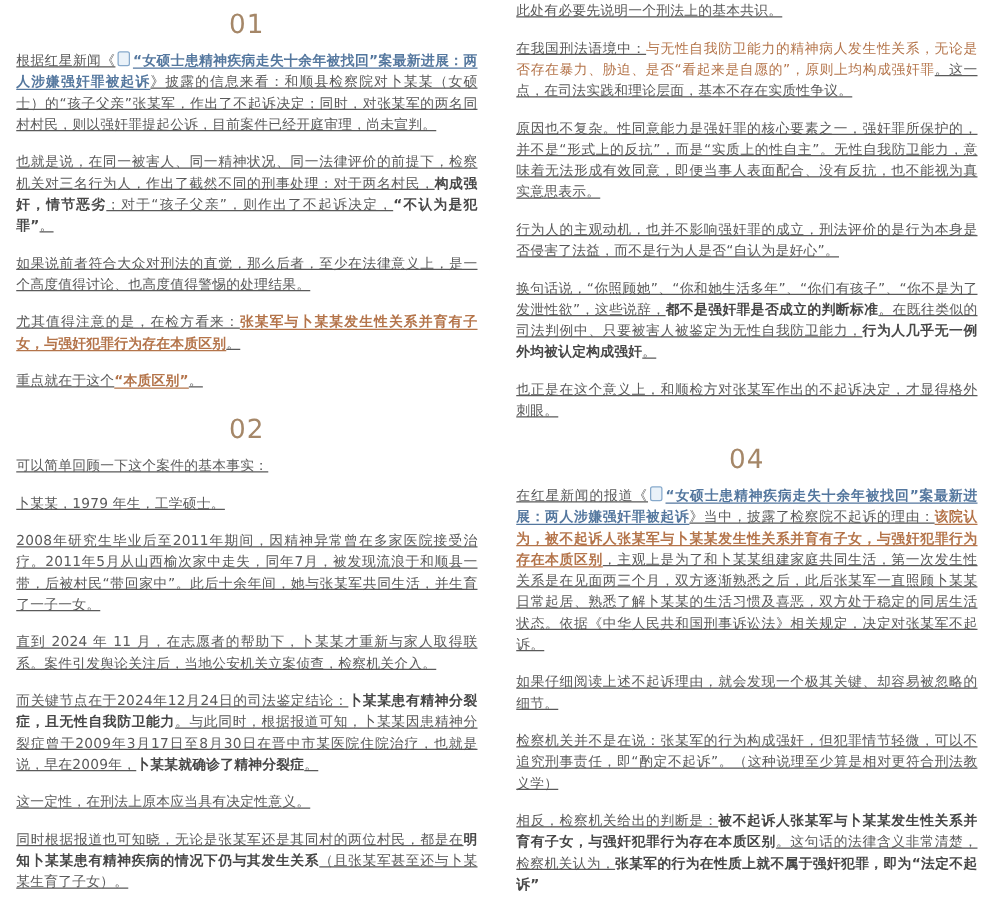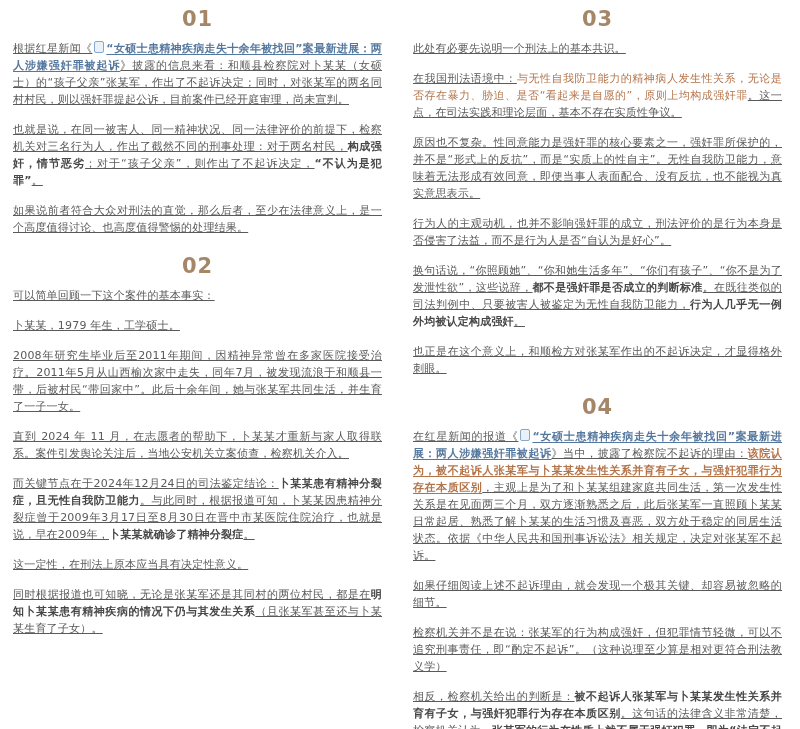--- a/index.html
+++ b/index.html
@@ -16,21 +16,21 @@
     width: 800px;
   }
   .col {
     width: 400px;
     box-sizing: border-box;
     padding: 0 18px 0 13px;
   }
   .sec-num {
     text-align: center;
     color: #a58768;
-    font-weight: bold;
+    font-weight: normal;
     font-size: 21px;
     line-height: 22px;
     margin: 19px 0 10px 0;
     letter-spacing: 1px;
   }
   .col .sec-num:first-child {
     margin-top: 8px;
   }
   p {
     font-size: 11px;
@@ -72,31 +72,32 @@
 </style>
 </head>
 <body>
 
 <div class="page">
   <div class="col">
       <div class="sec-num">01</div>
       <p><span class="n">根据红星新闻《</span><span class="licon"></span><span class="link">“女硕士患精神疾病走失十余年被找回”案最新进展：两人涉嫌强奸罪被起诉</span><span class="n">》披露的信息来看：和顺县检察院对卜某某（女硕士）的“孩子父亲”张某军，作出了不起诉决定；同时，对张某军的两名同村村民，则以强奸罪提起公诉，目前案件已经开庭审理，尚未宣判。</span></p>
       <p><span class="n">也就是说，在同一被害人、同一精神状况、同一法律评价的前提下，检察机关对三名行为人，作出了截然不同的刑事处理：对于两名村民，</span><span class="b">构成强奸，情节恶劣</span><span class="n">；对于“孩子父亲”，则作出了不起诉决定，</span><span class="b">“不认为是犯罪”</span><span class="n">。</span></p>
       <p><span class="n">如果说前者符合大众对刑法的直觉，那么后者，至少在法律意义上，是一个高度值得讨论、也高度值得警惕的处理结果。</span></p>
+      <p><span class="n">尤其值得注意的是，在检方看来：</span><span class="hl">张某军与卜某某发生性关系并育有子女，与强奸犯罪行为存在本质区别</span><span class="n">。</span></p>
+      <p><span class="n">重点就在于这个</span><span class="hl">“本质区别”</span><span class="n">。</span></p>
       <div class="sec-num">02</div>
       <p><span class="n">可以简单回顾一下这个案件的基本事实：</span></p>
       <p><span class="n">卜某某，1979 年生，工学硕士。</span></p>
       <p><span class="n">2008年研究生毕业后至2011年期间，因精神异常曾在多家医院接受治疗。2011年5月从山西榆次家中走失，同年7月，被发现流浪于和顺县一带，后被村民“带回家中”。此后十余年间，她与张某军共同生活，并生育了一子一女。</span></p>
       <p><span class="n">直到 2024 年 11 月，在志愿者的帮助下，卜某某才重新与家人取得联系。案件引发舆论关注后，当地公安机关立案侦查，检察机关介入。</span></p>
       <p><span class="n">而关键节点在于2024年12月24日的司法鉴定结论：</span><span class="b">卜某某患有精神分裂症，且无性自我防卫能力</span><span class="n">。与此同时，根据报道可知，卜某某因患精神分裂症曾于2009年3月17日至8月30日在晋中市某医院住院治疗，也就是说，早在2009年，</span><span class="b">卜某某就确诊了精神分裂症</span><span class="n">。</span></p>
       <p><span class="n">这一定性，在刑法上原本应当具有决定性意义。</span></p>
       <p><span class="n">同时根据报道也可知晓，无论是张某军还是其同村的两位村民，都是在</span><span class="b">明知卜某某患有精神疾病的情况下仍与其发生关系</span><span class="n">（且张某军甚至还与卜某某生育了子女）。</span></p>
     </div>
   <div class="col">
-      <div class="sec-num">03</div>
       <p><span class="n">此处有必要先说明一个刑法上的基本共识。</span></p>
       <p><span class="n">在我国刑法语境中：</span><span class="hlp">与无性自我防卫能力的精神病人发生性关系，无论是否存在暴力、胁迫、是否“看起来是自愿的”，原则上均构成强奸罪</span><span class="n">。这一点，在司法实践和理论层面，基本不存在实质性争议。</span></p>
       <p><span class="n">原因也不复杂。性同意能力是强奸罪的核心要素之一，强奸罪所保护的，并不是“形式上的反抗”，而是“实质上的性自主”。无性自我防卫能力，意味着无法形成有效同意，即便当事人表面配合、没有反抗，也不能视为真实意思表示。</span></p>
       <p><span class="n">行为人的主观动机，也并不影响强奸罪的成立，刑法评价的是行为本身是否侵害了法益，而不是行为人是否“自认为是好心”。</span></p>
       <p><span class="n">换句话说，“你照顾她”、“你和她生活多年”、“你们有孩子”、“你不是为了发泄性欲”，这些说辞，</span><span class="b">都不是强奸罪是否成立的判断标准</span><span class="n">。在既往类似的司法判例中、只要被害人被鉴定为无性自我防卫能力，</span><span class="b">行为人几乎无一例外均被认定构成强奸</span><span class="n">。</span></p>
       <p><span class="n">也正是在这个意义上，和顺检方对张某军作出的不起诉决定，才显得格外刺眼。</span></p>
       <div class="sec-num">04</div>
       <p><span class="n">在红星新闻的报道《</span><span class="licon"></span><span class="link">“女硕士患精神疾病走失十余年被找回”案最新进展：两人涉嫌强奸罪被起诉</span><span class="n">》当中，披露了检察院不起诉的理由：</span><span class="hl">该院认为，被不起诉人张某军与卜某某发生性关系并育有子女，与强奸犯罪行为存在本质区别</span><span class="n">，主观上是为了和卜某某组建家庭共同生活，第一次发生性关系是在见面两三个月，双方逐渐熟悉之后，此后张某军一直照顾卜某某日常起居、熟悉了解卜某某的生活习惯及喜恶，双方处于稳定的同居生活状态。依据《中华人民共和国刑事诉讼法》相关规定，决定对张某军不起诉。</span></p>
       <p><span class="n">如果仔细阅读上述不起诉理由，就会发现一个极其关键、却容易被忽略的细节。</span></p>
       <p><span class="n">检察机关并不是在说：张某军的行为构成强奸，但犯罪情节轻微，可以不追究刑事责任，即“酌定不起诉”。（这种说理至少算是相对更符合刑法教义学）</span></p>

